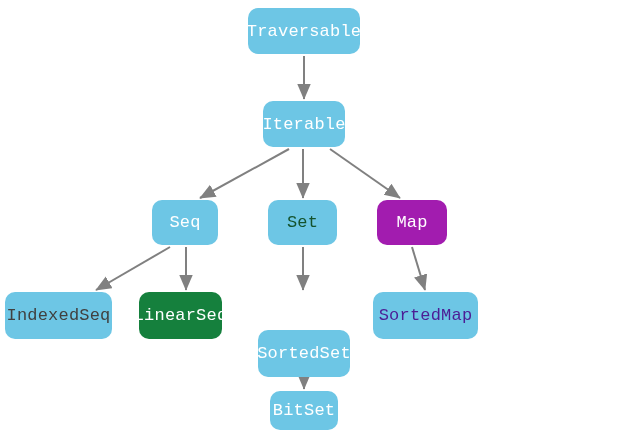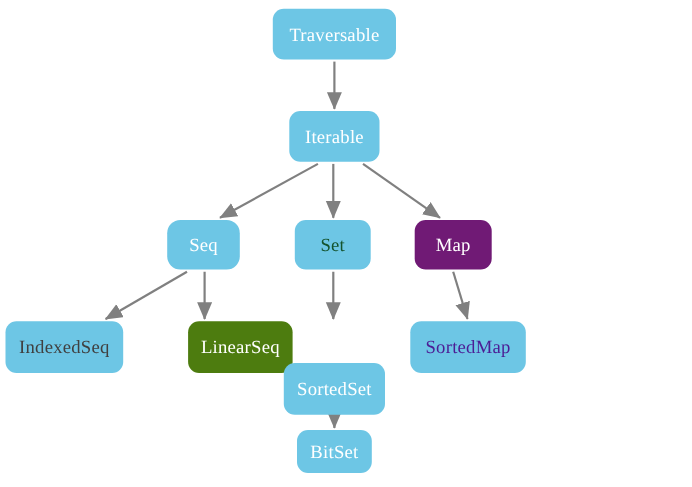--- a/index.html
+++ b/index.html
@@ -6,21 +6,21 @@
     margin: 0;
     padding: 0;
     background: #ffffff;
   }
   #diagram-root {
     position: relative;
     width: 629px;
     height: 443px;
     background: #ffffff;
     overflow: hidden;
-    font-family: Liberation Serif, serif;
+    font-family: Liberation Mono, monospace;
   }
   #edge-layer {
     position: absolute;
     left: 0;
     top: 0;
     width: 629px;
     height: 443px;
   }
   .node {
     position: absolute;
@@ -67,33 +67,33 @@
       </g>
   </svg>
 
   <div id="nodes-layer">
       <div class="node" style="left: 248px; top: 8px; width: 112px; height: 46px; background: rgb(109, 198, 229); color: rgb(255, 255, 255);">
         <span class="node-label">Traversable</span>
       </div>
       <div class="node" style="left: 263px; top: 101px; width: 82px; height: 46px; background: rgb(109, 198, 229); color: rgb(255, 255, 255); align-items: center;">
         <span class="node-label">Iterable</span>
       </div>
-      <div class="node" style="left: 152px; top: 200px; width: 66px; height: 45px; background: rgb(109, 198, 229); color: rgb(255, 255, 255); border-radius: 12px;">
+      <div class="node" style="left: 152px; top: 200px; width: 66px; height: 45px; background: rgb(109, 198, 229); color: rgb(255, 255, 255);">
         <span class="node-label">Seq</span>
       </div>
       <div class="node" style="left: 268px; top: 200px; width: 69px; height: 45px; background: rgb(109, 198, 229); color: #14532d;">
         <span class="node-label">Set</span>
       </div>
-      <div class="node" style="left: 377px; top: 200px; width: 70px; height: 45px; background: #701a75; color: rgb(255, 255, 255);">
+      <div class="node" style="left: 377px; top: 200px; width: 70px; height: 45px; background: #a21caf; color: rgb(255, 255, 255);">
         <span class="node-label">Map</span>
       </div>
       <div class="node" style="left: 5px; top: 292px; width: 107px; height: 47px; background: rgb(109, 198, 229); color: #404040;">
         <span class="node-label">IndexedSeq</span>
       </div>
-      <div class="node" style="left: 139px; top: 292px; width: 95px; height: 47px; background: #4d7c0f; color: rgb(255, 255, 255); margin-left: 32px;">
+      <div class="node" style="left: 139px; top: 292px; width: 83px; height: 47px; background: #15803d; color: rgb(255, 255, 255);">
         <span class="node-label">LinearSeq</span>
       </div>
       <div class="node" style="left: 258px; top: 292px; width: 92px; height: 47px; background: rgb(109, 198, 229); color: rgb(255, 255, 255); margin-top: 38px;">
         <span class="node-label">SortedSet</span>
       </div>
       <div class="node" style="left: 373px; top: 292px; width: 105px; height: 47px; background: rgb(109, 198, 229); color: #4c1d95;">
         <span class="node-label">SortedMap</span>
       </div>
       <div class="node" style="left: 270px; top: 391px; width: 68px; height: 39px; background: rgb(109, 198, 229); color: rgb(255, 255, 255);">
         <span class="node-label">BitSet</span>

